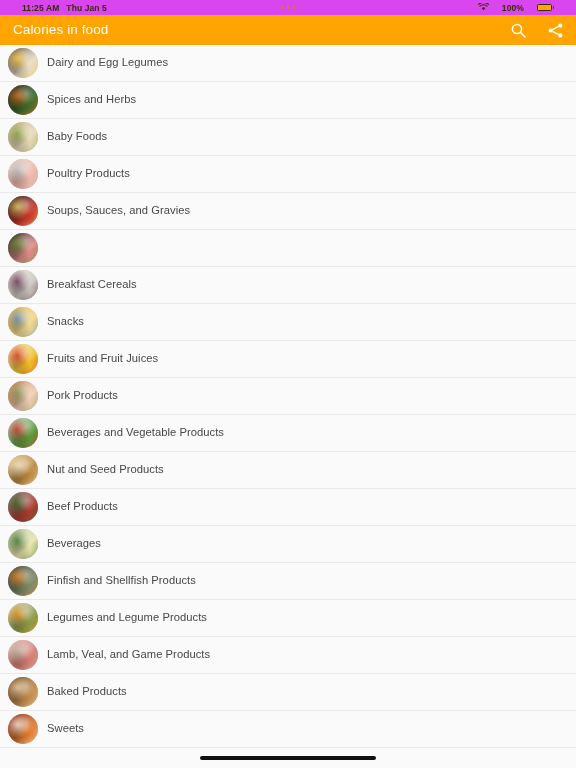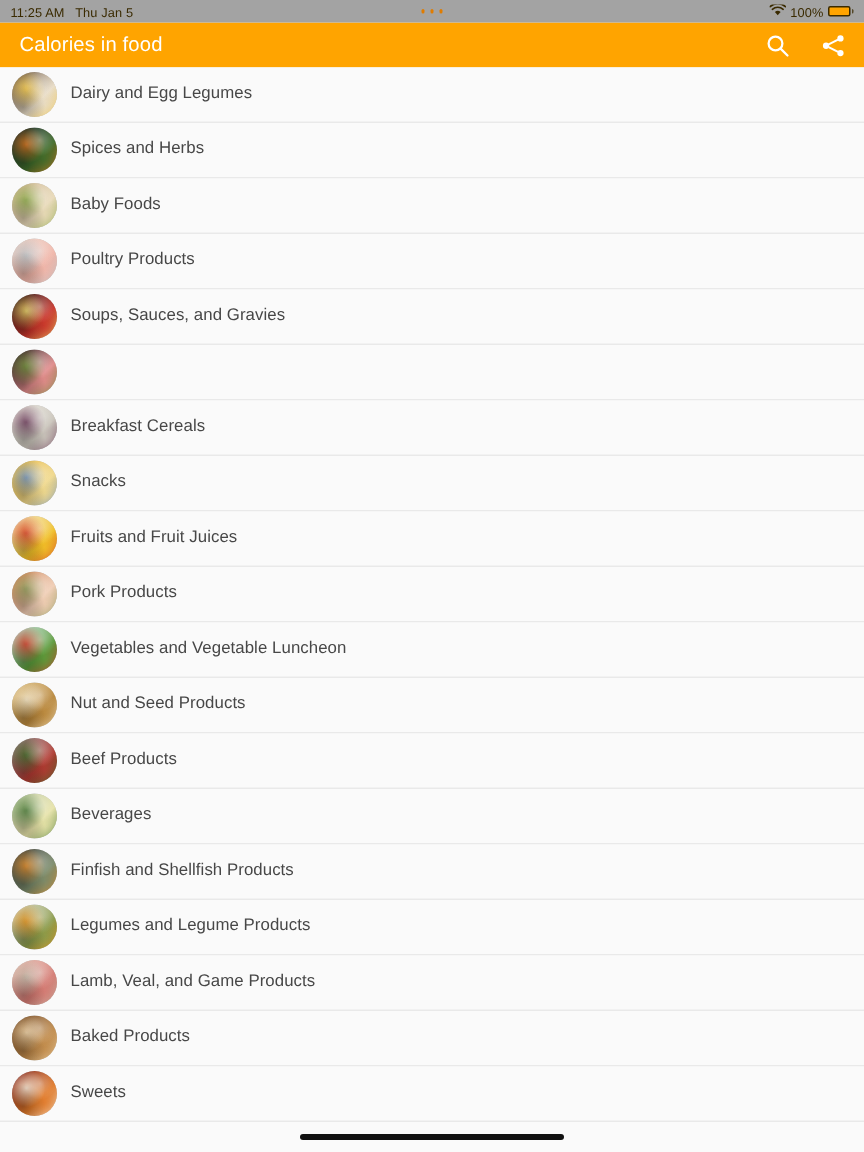--- a/index.html
+++ b/index.html
@@ -19,27 +19,27 @@
     width: 576px;
     height: 768px;
     overflow: hidden;
     background: #fafafa;
   }
 
   
   .statusbar {
     position: relative;
     height: 15px;
-    background: #a3a3a3;
-    display: flex;
-    align-items: center;
-    padding: 0 7px;
+    background: #d946ef;
+    display: flex;
+    align-items: center;
+    padding: 0 22px;
     box-sizing: border-box;
     font-size: 8.5px;
-    font-weight: normal;
+    font-weight: bold;
     color: #3a2a00;
     letter-spacing: 0.1px;
   }
   .sb-left {
     display: flex;
     align-items: center;
     gap: 7px;
     white-space: nowrap;
   }
   .sb-center {
@@ -58,21 +58,21 @@
   .dots i {
     display: block;
     width: 2.5px;
     height: 2.5px;
     background: #e07c00;
     border-radius: 50%;
   }
   .sb-right {
     margin-left: auto;
     display: flex;
-    gap: 3px;
+    gap: 13px;
     white-space: nowrap;
   }
   .wifi-icon svg { display: block; }
   .batt {
     display: flex;
     align-items: center;
   }
   .batt-body {
     width: 15px;
     height: 7.5px;
@@ -301,21 +301,21 @@
           <div class="g3" style="background: radial-gradient(circle at 62% 28%, rgba(255, 255, 255, 0.35) 0%, transparent 38%), radial-gradient(circle at 25% 78%, rgba(0, 0, 0, 0.28) 0%, transparent 45%);"></div>
         </div>
         <div class="row-label">Pork Products</div>
       </div>
       <div class="row">
         <div class="thumb">
           <div class="g1" style="background: linear-gradient(135deg, rgb(207, 230, 232) 0%, rgb(90, 154, 58) 62%, rgb(212, 58, 42) 100%);"></div>
           <div class="g2" style="background: radial-gradient(circle at 32% 38%, rgb(212, 58, 42) 0%, transparent 46%), radial-gradient(circle at 70% 70%, rgb(90, 154, 58) 0%, transparent 42%); opacity: 0.85;"></div>
           <div class="g3" style="background: radial-gradient(circle at 62% 28%, rgba(255, 255, 255, 0.35) 0%, transparent 38%), radial-gradient(circle at 25% 78%, rgba(0, 0, 0, 0.28) 0%, transparent 45%);"></div>
         </div>
-        <div class="row-label">Vegetables and Vegetable Luncheon</div>
+        <div class="row-label">Beverages and Vegetable Products</div>
       </div>
       <div class="row">
         <div class="thumb">
           <div class="g1" style="background: linear-gradient(135deg, rgb(224, 196, 138) 0%, rgb(184, 134, 58) 62%, rgb(240, 228, 200) 100%);"></div>
           <div class="g2" style="background: radial-gradient(circle at 32% 38%, rgb(240, 228, 200) 0%, transparent 46%), radial-gradient(circle at 70% 70%, rgb(184, 134, 58) 0%, transparent 42%); opacity: 0.85;"></div>
           <div class="g3" style="background: radial-gradient(circle at 62% 28%, rgba(255, 255, 255, 0.35) 0%, transparent 38%), radial-gradient(circle at 25% 78%, rgba(0, 0, 0, 0.28) 0%, transparent 45%);"></div>
         </div>
         <div class="row-label">Nut and Seed Products</div>
       </div>
       <div class="row">

